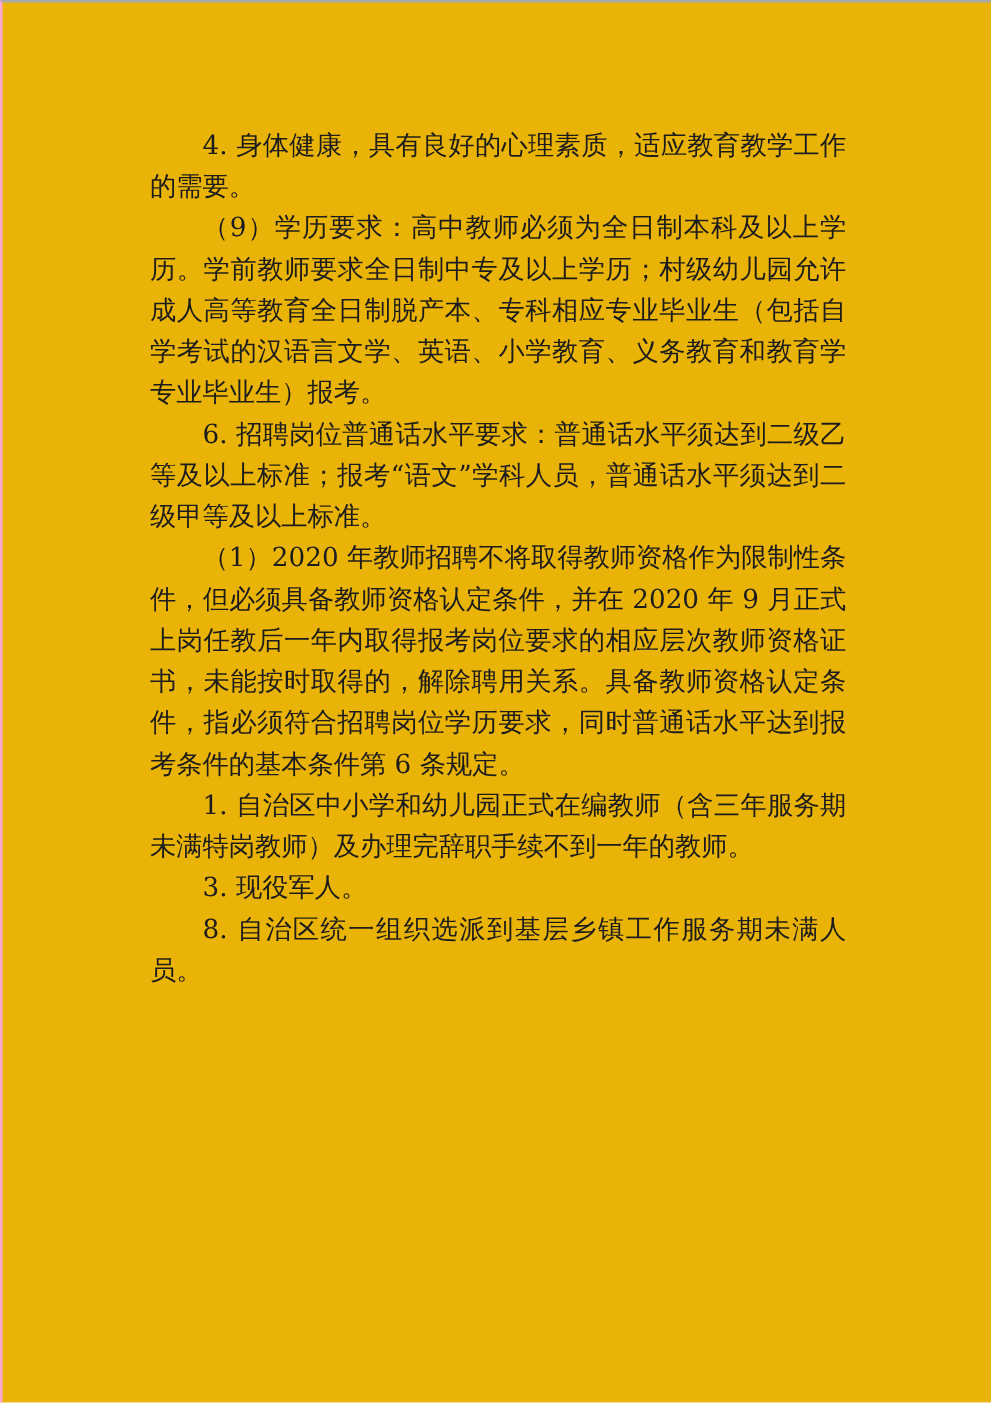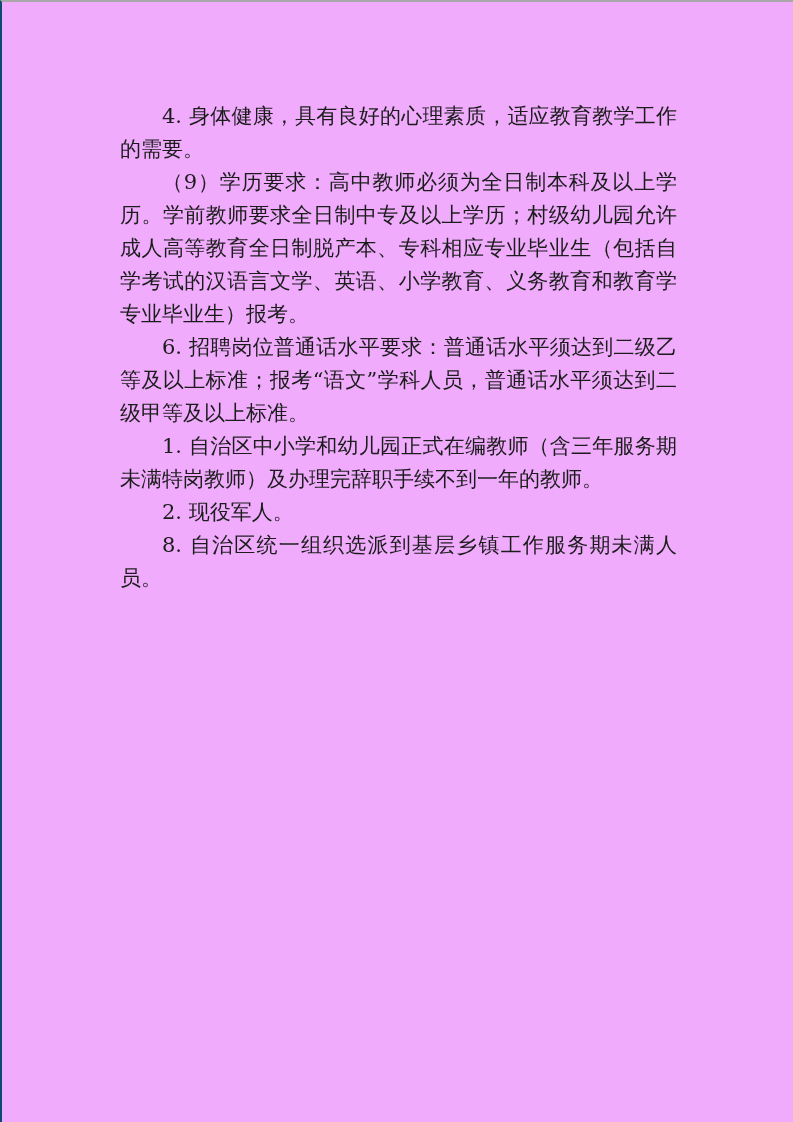--- a/index.html
+++ b/index.html
@@ -4,23 +4,23 @@
 <style>
   html, body {
     margin: 0;
     padding: 0;
     background: #ffffff;
   }
   .page {
     position: relative;
     width: 793px;
     height: 1122px;
-    background: #f0abfc;
+    background: #eab308;
     border-top: 2px solid #a8a8a8;
-    border-left: 2px solid #0c4a6e;
+    border-left: 2px solid #f9a8d4;
     box-sizing: border-box;
     overflow: hidden;
     padding-left: 16px;
   }
   .content {
     position: absolute;
     left: 118px;
     top: 98px;
     width: 557px;
     font-family: "DejaVu Serif", "Liberation Serif", serif;
@@ -37,17 +37,18 @@
   }
 </style>
 </head>
 <body>
 
 <div class="page">
   <div class="content">
     <p>4. 身体健康，具有良好的心理素质，适应教育教学工作的需要。</p>
     <p>（9）学历要求：高中教师必须为全日制本科及以上学历。学前教师要求全日制中专及以上学历；村级幼儿园允许成人高等教育全日制脱产本、专科相应专业毕业生（包括自学考试的汉语言文学、英语、小学教育、义务教育和教育学专业毕业生）报考。</p>
     <p>6. 招聘岗位普通话水平要求：普通话水平须达到二级乙等及以上标准；报考“语文”学科人员，普通话水平须达到二级甲等及以上标准。</p>
+    <p>（1）2020 年教师招聘不将取得教师资格作为限制性条件，但必须具备教师资格认定条件，并在 2020 年 9 月正式上岗任教后一年内取得报考岗位要求的相应层次教师资格证书，未能按时取得的，解除聘用关系。具备教师资格认定条件，指必须符合招聘岗位学历要求，同时普通话水平达到报考条件的基本条件第 6 条规定。</p>
     <p>1. 自治区中小学和幼儿园正式在编教师（含三年服务期未满特岗教师）及办理完辞职手续不到一年的教师。</p>
-    <p>2. 现役军人。</p>
+    <p>3. 现役军人。</p>
     <p>8. 自治区统一组织选派到基层乡镇工作服务期未满人员。</p>
   </div>
 </div>
 
 </body></html>

